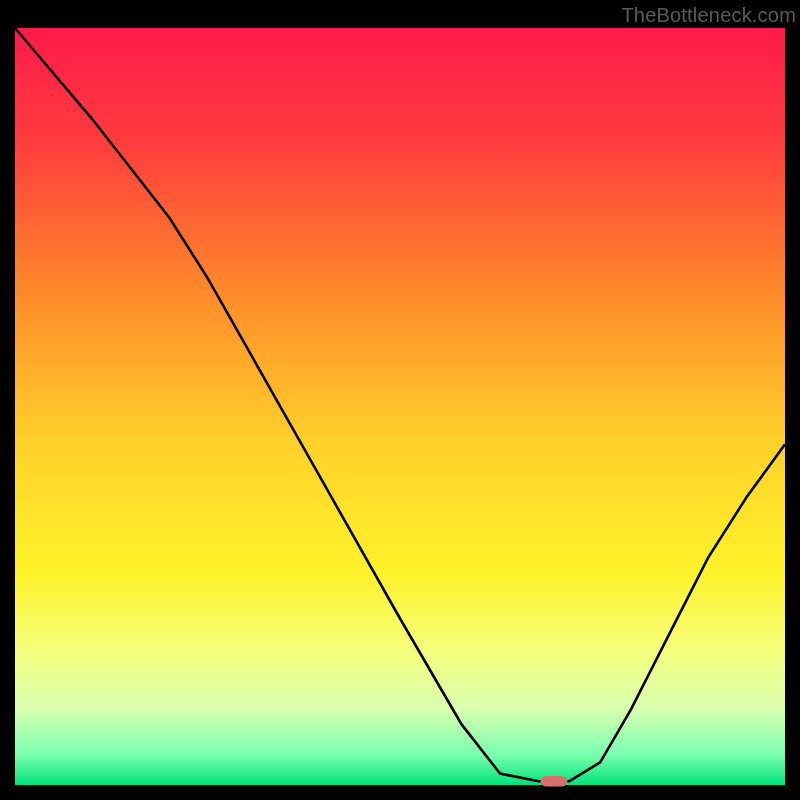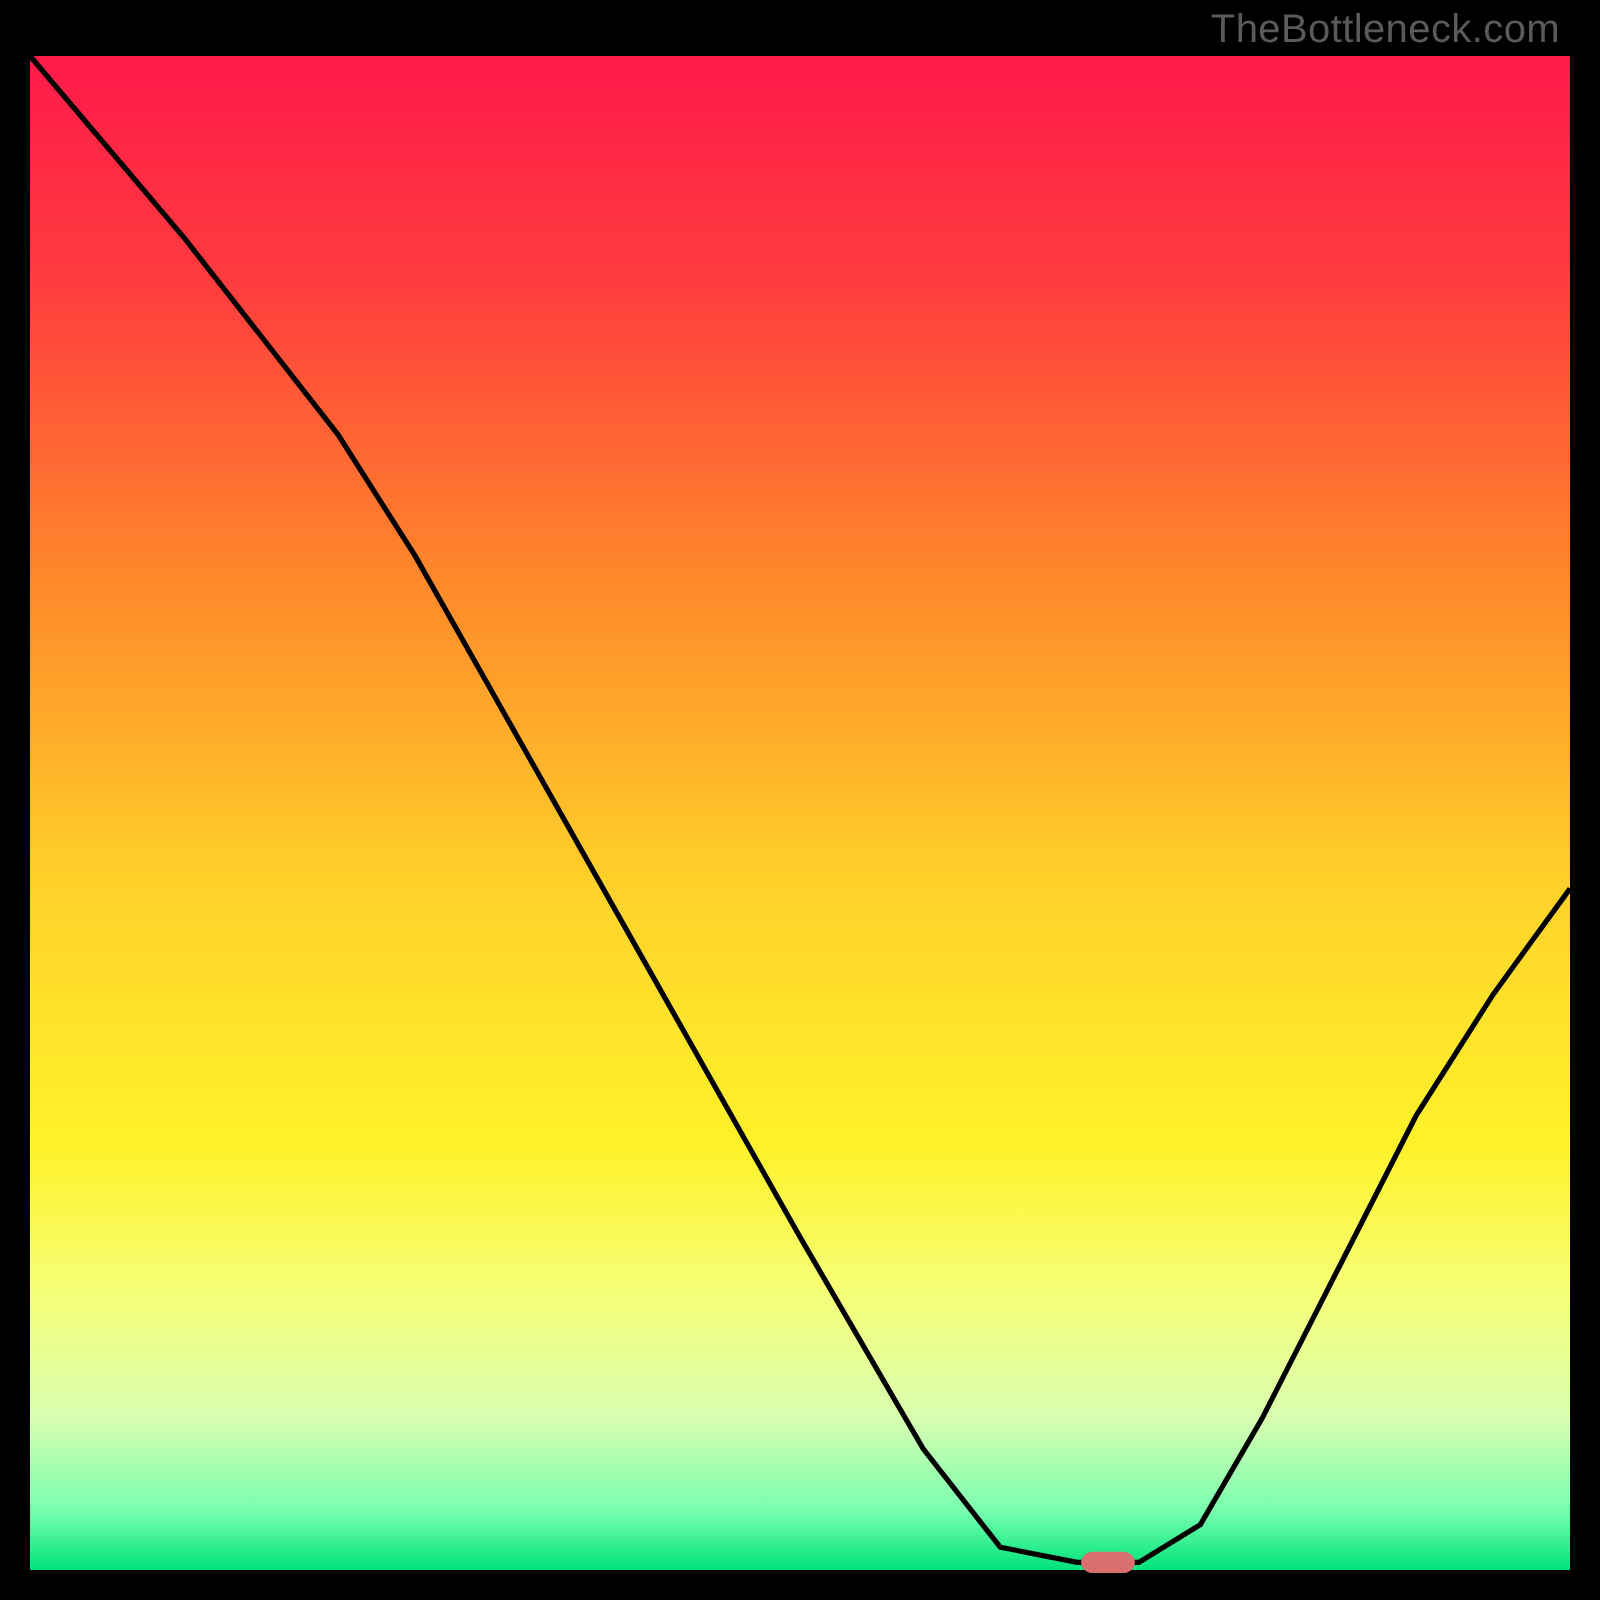--- a/index.html
+++ b/index.html
@@ -12,21 +12,21 @@
     width: 800px;
     height: 800px;
     position: relative;
   }
   svg {
     display: block;
   }
   .attribution {
     position: absolute;
     top: 4px;
-    right: 20px;
+    right: 4px;
     font-size: 20px;
     color: #5a5a5a;
     font-weight: 500;
     letter-spacing: 0.2px;
   }
 </style>
 </head>
 <body>
 
 <div class="chart-container">

